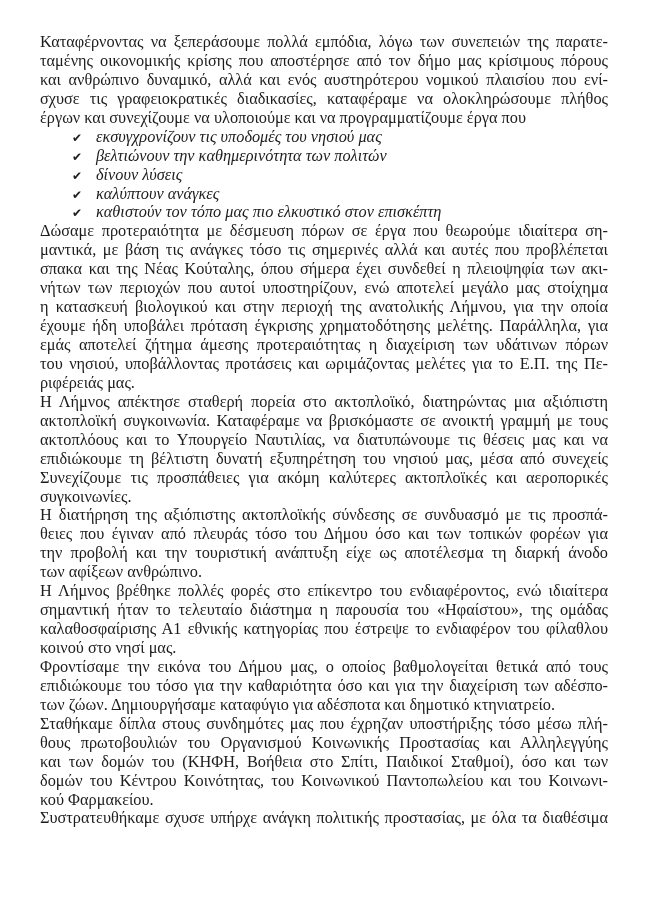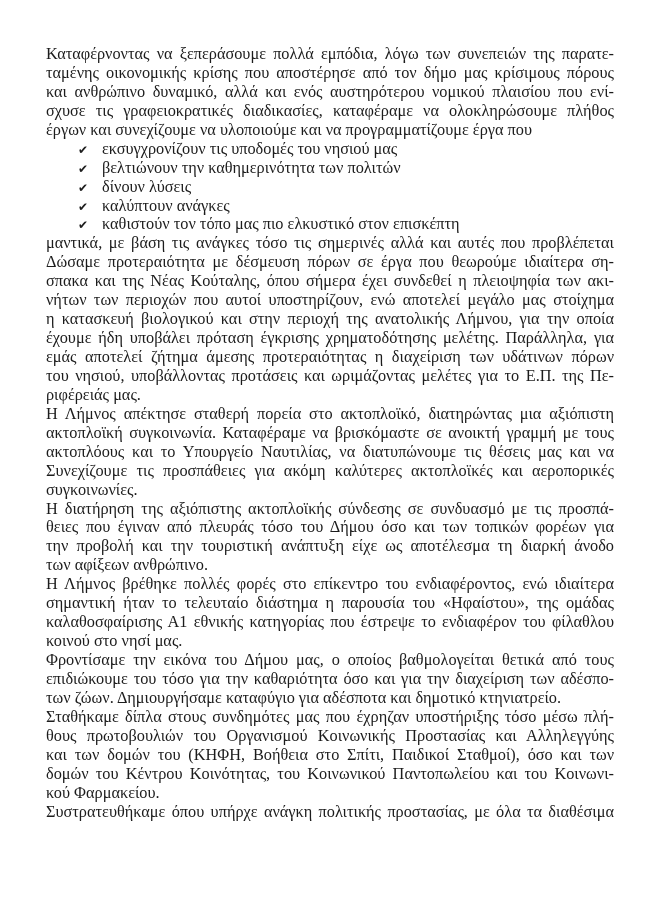--- a/index.html
+++ b/index.html
@@ -8,45 +8,45 @@
     background: #ffffff;
   }
   body {
     width: 651px;
     height: 924px;
     overflow: hidden;
     position: relative;
   }
   .page {
     position: absolute;
-    left: 46px;
+    left: 40px;
     top: 33px;
     width: 568px;
     font-family: "Liberation Serif", "DejaVu Serif", serif;
     font-size: 16.3px;
     line-height: 18.95px;
     color: #1c1c1c;
-    margin-top: 12px;
   }
   .line {
     display: block;
     height: 18.95px;
     white-space: nowrap;
     text-align: justify;
     text-align-last: justify;
     overflow: visible;
   }
   .line.last {
     text-align-last: left;
   }
   .bullet {
     display: block;
     height: 18.95px;
     white-space: nowrap;
     padding-left: 32px;
+    font-style: italic;
   }
   .bullet .check {
     display: inline-block;
     width: 24px;
     font-family: "DejaVu Sans", sans-serif;
     font-size: 12px;
     color: #1c1c1c;
   }
   .bullet .btext {
     display: inline-block;
@@ -77,35 +77,36 @@
     </div>
     <div class="bullet">
       <span class="check">✔</span><span class="btext">καλύπτουν ανάγκες</span>
     </div>
     <div class="bullet">
       <span class="check">✔</span><span class="btext">καθιστούν τον τόπο μας πιο ελκυστικό στον επισκέπτη</span>
     </div>
   </div>
 
   <div>
+    <span class="line">Δώσαμε προτεραιότητα με δέσμευση πόρων σε έργα που θεωρούμε ιδιαίτερα ση-</span>
     <span class="line">μαντικά, με βάση τις ανάγκες τόσο τις σημερινές αλλά και αυτές που προβλέπεται</span>
-    <span class="line">Δώσαμε προτεραιότητα με δέσμευση πόρων σε έργα που θεωρούμε ιδιαίτερα ση-</span>
     <span class="line">σπακα και της Νέας Κούταλης, όπου σήμερα έχει συνδεθεί η πλειοψηφία των ακι-</span>
     <span class="line">νήτων των περιοχών που αυτοί υποστηρίζουν, ενώ αποτελεί μεγάλο μας στοίχημα</span>
     <span class="line">η κατασκευή βιολογικού και στην περιοχή της ανατολικής Λήμνου, για την οποία</span>
     <span class="line">έχουμε ήδη υποβάλει πρόταση έγκρισης χρηματοδότησης μελέτης. Παράλληλα, για</span>
     <span class="line">εμάς αποτελεί ζήτημα άμεσης προτεραιότητας η διαχείριση των υδάτινων πόρων</span>
     <span class="line">του νησιού, υποβάλλοντας προτάσεις και ωριμάζοντας μελέτες για το Ε.Π. της Πε-</span>
     <span class="line last">ριφέρειάς μας.</span>
   </div>
 
   <div>
     <span class="line">Η Λήμνος απέκτησε σταθερή πορεία στο ακτοπλοϊκό, διατηρώντας μια αξιόπιστη</span>
     <span class="line">ακτοπλοϊκή συγκοινωνία. Καταφέραμε να βρισκόμαστε σε ανοικτή γραμμή με τους</span>
     <span class="line">ακτοπλόους και το Υπουργείο Ναυτιλίας, να διατυπώνουμε τις θέσεις μας και να</span>
+    <span class="line">επιδιώκουμε τη βέλτιστη δυνατή εξυπηρέτηση του νησιού μας, μέσα από συνεχείς</span>
   </div>
 
   <div>
     <span class="line">Συνεχίζουμε τις προσπάθειες για ακόμη καλύτερες ακτοπλοϊκές και αεροπορικές</span>
     <span class="line last">συγκοινωνίες.</span>
   </div>
 
   <div>
     <span class="line">Η διατήρηση της αξιόπιστης ακτοπλοϊκής σύνδεσης σε συνδυασμό με τις προσπά-</span>
     <span class="line">θειες που έγιναν από πλευράς τόσο του Δήμου όσο και των τοπικών φορέων για</span>
@@ -128,16 +129,16 @@
 
   <div>
     <span class="line">Σταθήκαμε δίπλα στους συνδημότες μας που έχρηζαν υποστήριξης τόσο μέσω πλή-</span>
     <span class="line">θους πρωτοβουλιών του Οργανισμού Κοινωνικής Προστασίας και Αλληλεγγύης</span>
     <span class="line">και των δομών του (ΚΗΦΗ, Βοήθεια στο Σπίτι, Παιδικοί Σταθμοί), όσο και των</span>
     <span class="line">δομών του Κέντρου Κοινότητας, του Κοινωνικού Παντοπωλείου και του Κοινωνι-</span>
     <span class="line last">κού Φαρμακείου.</span>
   </div>
 
   <div>
-    <span class="line">Συστρατευθήκαμε όπου υπήρχε ανάγκη πολιτικής προστασίας, με όλα τα διαθέσιμα</span>
+    <span class="line">Συστρατευθήκαμε σχυσε υπήρχε ανάγκη πολιτικής προστασίας, με όλα τα διαθέσιμα</span>
   </div>
 
 </div>
 
 </body></html>

